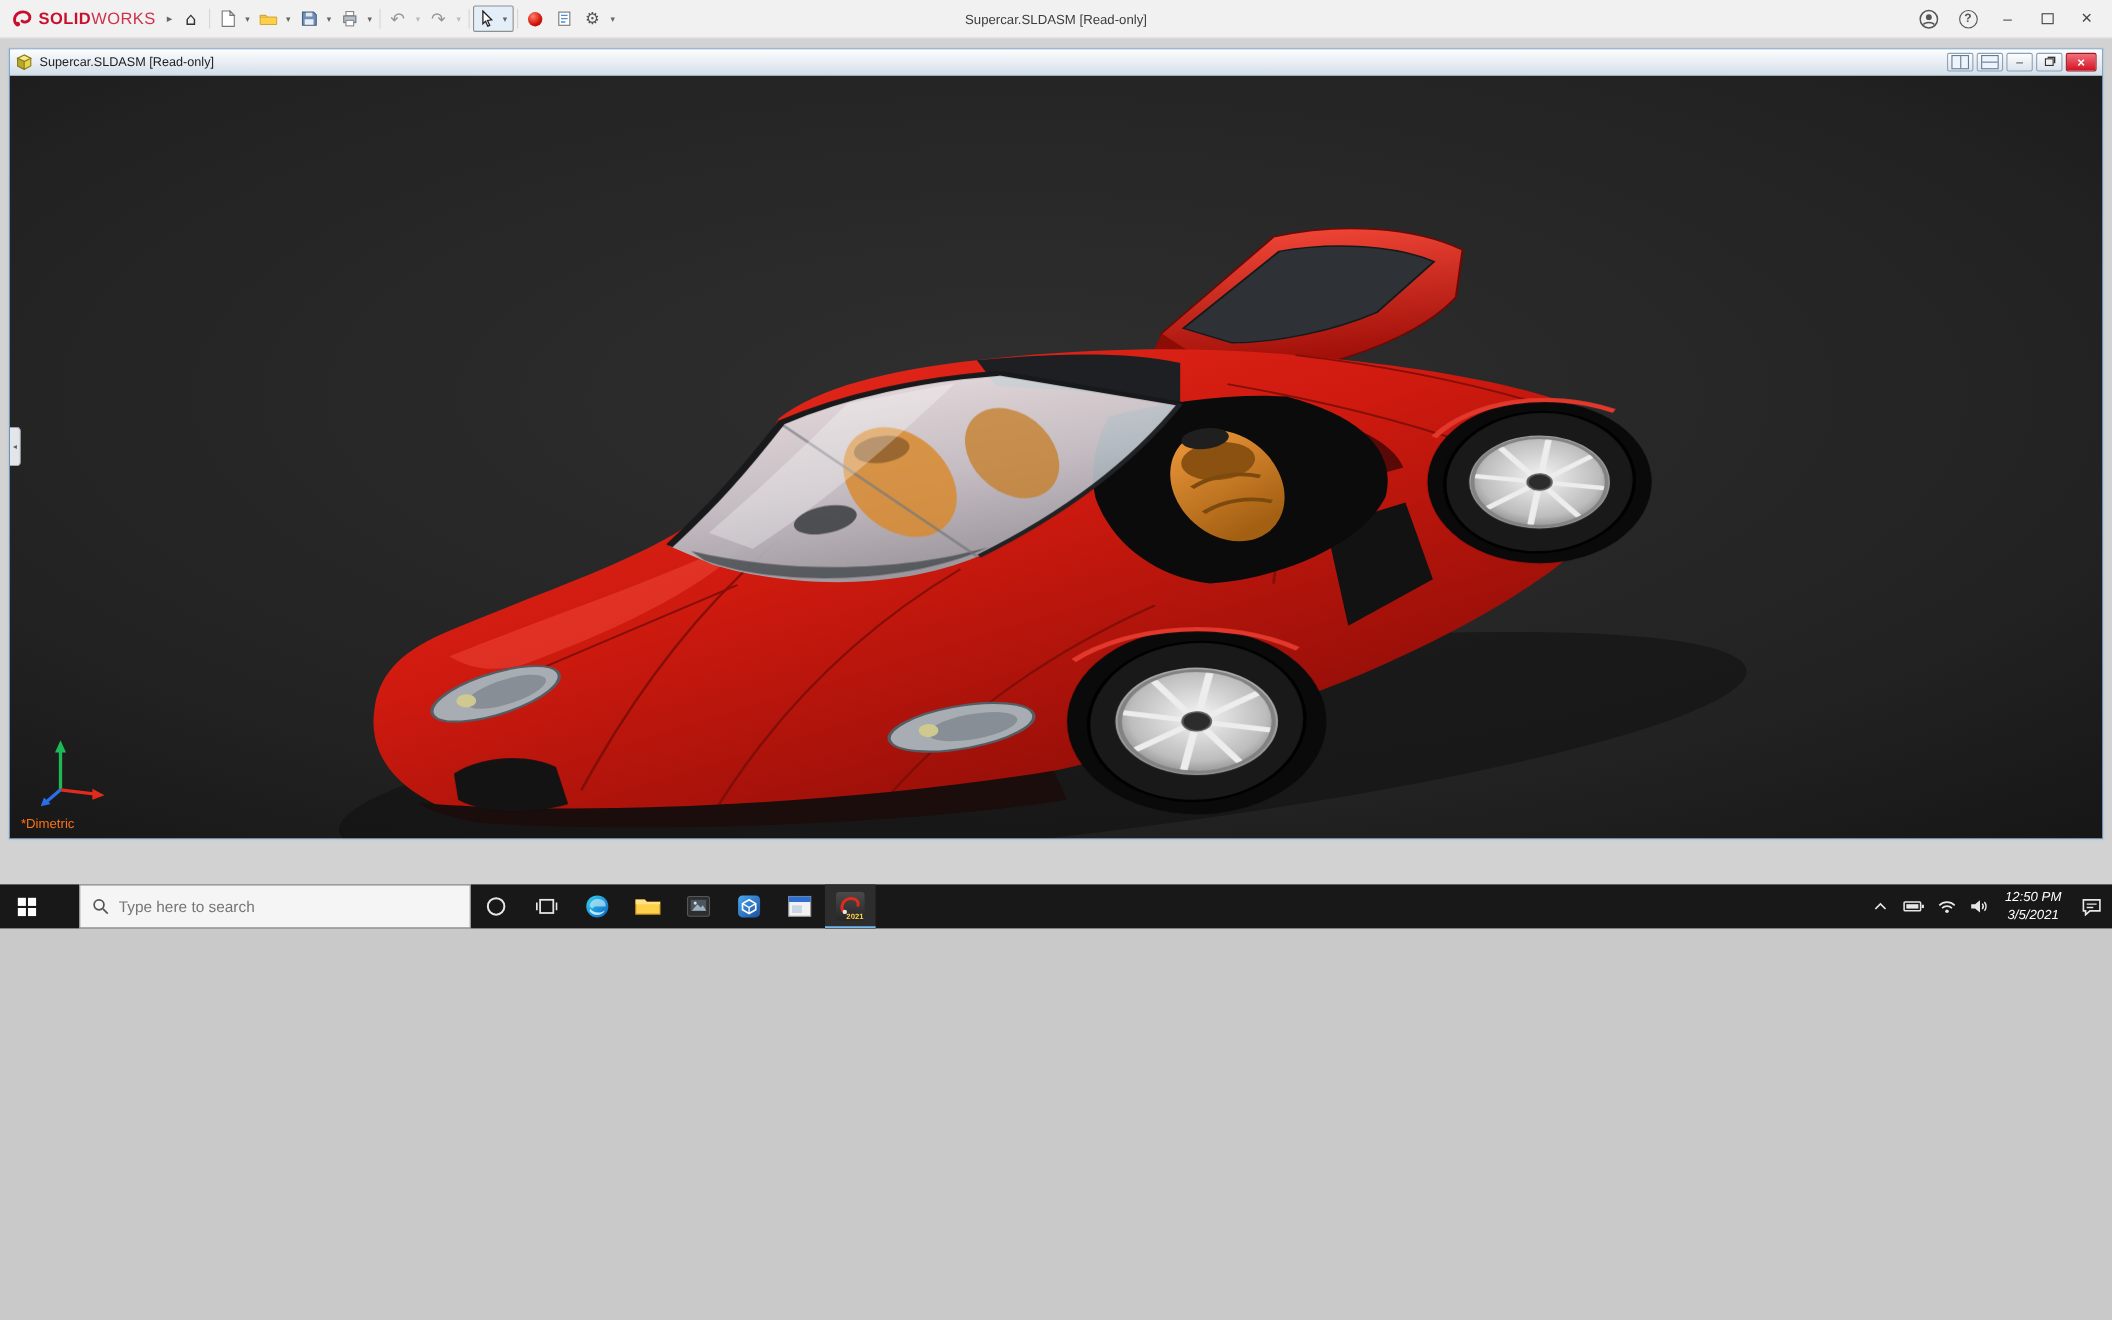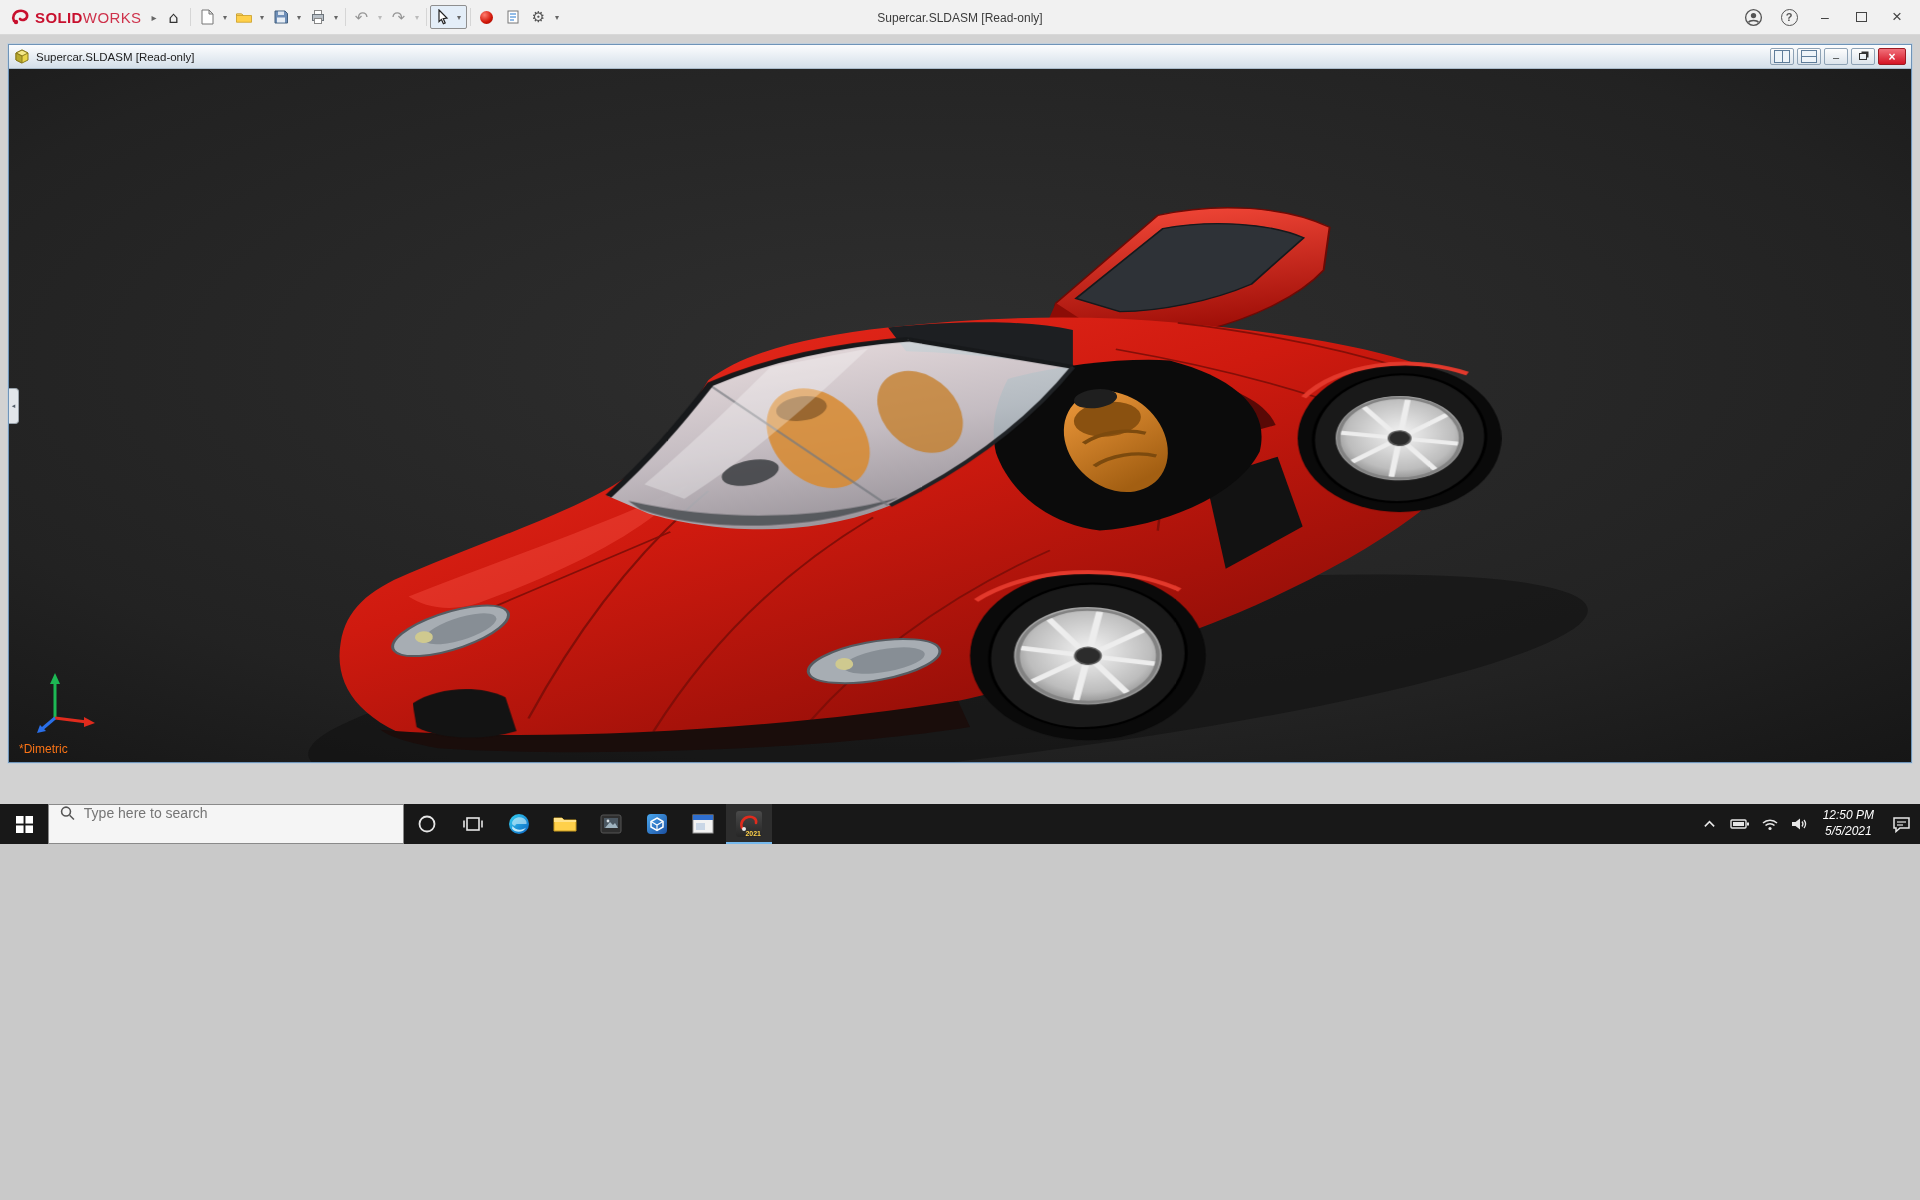--- a/index.html
+++ b/index.html
@@ -67,21 +67,21 @@
   .panel-tab { position:absolute; left:0; top:46%; width:10px; height:36px;
                background:#e2e6ea; border:1px solid #98a2ab; border-left:none;
                border-radius:0 4px 4px 0; display:flex; align-items:center;
                justify-content:center; font-size:7px; color:#55606a; }
 
   
   .taskbar { height:40px; flex:0 0 40px; background:#181818; display:flex;
              align-items:stretch; color:#eee; }
   .tk-start { width:48px; display:flex; align-items:center; justify-content:center; }
   .tk-search { width:356px; background:#f5f5f5; border:1px solid #8a8a8a;
-               display:flex; align-items:flex-start; gap:9px; padding:0 11px; }
+               display:flex; align-items:center; gap:9px; padding:0 11px;margin-left:24px; }
   .tk-search input { border:none; outline:none; background:transparent; font-size:14px;
                      color:#333; width:100%; font-family:"Liberation Sans",sans-serif; }
   .tk-ic { width:46px; display:flex; align-items:center; justify-content:center; position:relative; }
   .tk-ic.active { background:#2d2d2d; box-shadow:inset 0 -2px 0 #76b9ed; }
   .sw-ico { width:26px; height:26px; background:linear-gradient(#4a4a4a,#262626);
             border-radius:3px; position:relative; display:flex; align-items:center;
             justify-content:center; }
   .sw-ico svg { position:absolute; left:2px; top:2px; }
   .sw-year { position:absolute; right:1px; bottom:0; font-size:7px; color:#ffd24a;
              font-weight:700; }
@@ -494,21 +494,21 @@
         </svg>
       </div>
       <div class="tray-ic">
         <svg width="17" height="14" viewBox="0 0 17 14">
           <path d="M1,5 h3.5 L9,1.5 v11 L4.5,9 H1 Z" fill="#e6e6e6"></path>
           <path d="M11,4.5 A4,4 0 0 1 11,9.5 M13,3 A6.5,6.5 0 0 1 13,11" fill="none" stroke="#e6e6e6" stroke-width="1.3"></path>
         </svg>
       </div>
       <div class="clock">
         <div>12:50 PM</div>
-        <div>5/5/2021</div>
+        <div>3/5/2021</div>
       </div>
       <div class="tray-ic" style="width:38px;">
         <svg width="19" height="17" viewBox="0 0 19 17">
           <path d="M2,2 h15 v10 h-9 l-4,3.5 v-3.5 h-2 z" fill="none" stroke="#e6e6e6" stroke-width="1.5"></path>
           <line x1="5" y1="6" x2="14" y2="6" stroke="#e6e6e6" stroke-width="1.2"></line>
           <line x1="5" y1="9" x2="11" y2="9" stroke="#e6e6e6" stroke-width="1.2"></line>
         </svg>
       </div>
     </div>
   </div>

